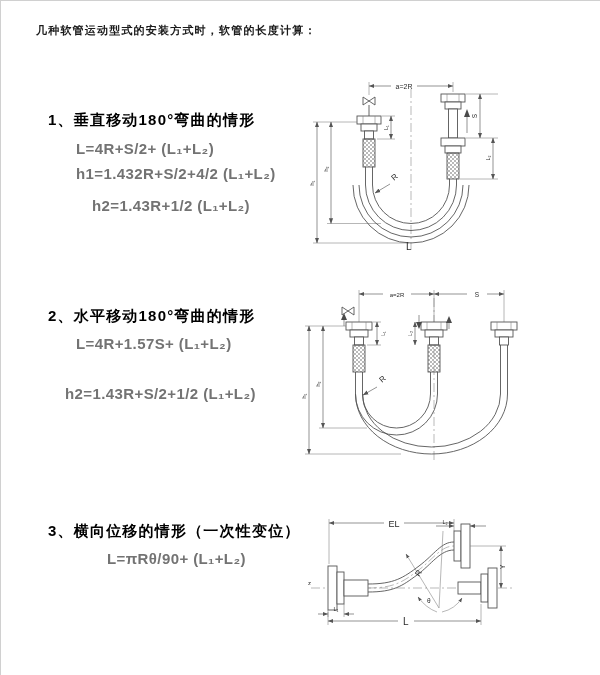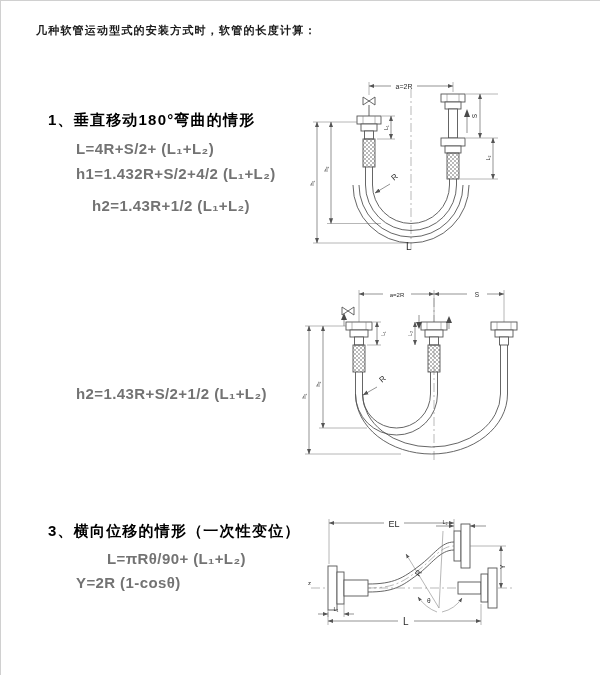--- a/index.html
+++ b/index.html
@@ -106,21 +106,23 @@
       <path class="out" d="M58,114 A52,52 0 0 0 162,114"></path>
       <path class="out" d="M52,114 A58,58 0 0 0 168,114"></path>
     </g>
 
     <text font-size="8" transform="rotate(-40 93 110)" x="93" y="110">R</text>
     <path class="dim" d="M89,113 L74,122" marker-end="url(#arr)"></path>
 
     <text class="big" x="105" y="179">L</text>
   </svg>
 
-  <div class="abs formula" style="left:75px;top:384px;">h2=1.43R+S/2+1/2 (L₁+L₂)</div>
+  <div class="abs heading" style="left:47px;top:306px;">2、水平移动180°弯曲的情形</div>
+  <div class="abs formula" style="left:75px;top:334px;">L=4R+1.57S+ (L₁+L₂)</div>
+  <div class="abs formula" style="left:64px;top:384px;">h2=1.43R+S/2+1/2 (L₁+L₂)</div>
 
   <svg class="abs" style="left:300px;top:283px;" width="260" height="185" viewBox="0 0 260 185">
     <line class="cl" x1="133" y1="14" x2="133" y2="176"></line>
 
     <line class="thin" x1="58" y1="38" x2="58" y2="6"></line>
     <line class="thin" x1="133" y1="38" x2="133" y2="6"></line>
     <line class="thin" x1="203" y1="38" x2="203" y2="6"></line>
     <path class="dim" d="M58,10 H82" marker-start="url(#arr)"></path>
     <path class="dim" d="M110,10 H133" marker-end="url(#arr)"></path>
     <text font-size="6" x="96" y="12.5" text-anchor="middle">a=2R</text>
@@ -188,21 +190,20 @@
       <path class="out" d="M54.5,110 A76,60 0 0 0 206.5,110 V61"></path>
       <path class="out" d="M61.5,110 A69,53 0 0 0 199.5,110 V61"></path>
     </g>
 
     <text font-size="8" transform="rotate(-40 81 99)" x="81" y="99">R</text>
     <path class="dim" d="M76,103 L62,111" marker-end="url(#arr)"></path>
   </svg>
 
   <div class="abs heading" style="left:47px;top:521px;">3、横向位移的情形（一次性变位）</div>
   <div class="abs formula" style="left:75px;top:549px;margin-left:31px;">L=πRθ/90+ (L₁+L₂)</div>
-  <div class="abs formula" style="left:75px;top:573px;">Y=2R (1-cosθ)</div>
 
   <svg class="abs" style="left:305px;top:503px;" width="280" height="140" viewBox="0 0 280 140">
 
     <line class="cl" x1="5" y1="84" x2="208" y2="84"></line>
     <text font-size="6" x="2" y="81">z</text>
 
     <line class="thin" x1="23" y1="60" x2="23" y2="15"></line>
     <line class="thin" x1="148" y1="27" x2="148" y2="15"></line>
     <path class="dim" d="M23,19 H78" marker-start="url(#arr)"></path>
     <path class="dim" d="M98,19 H148" marker-end="url(#arr)"></path>

